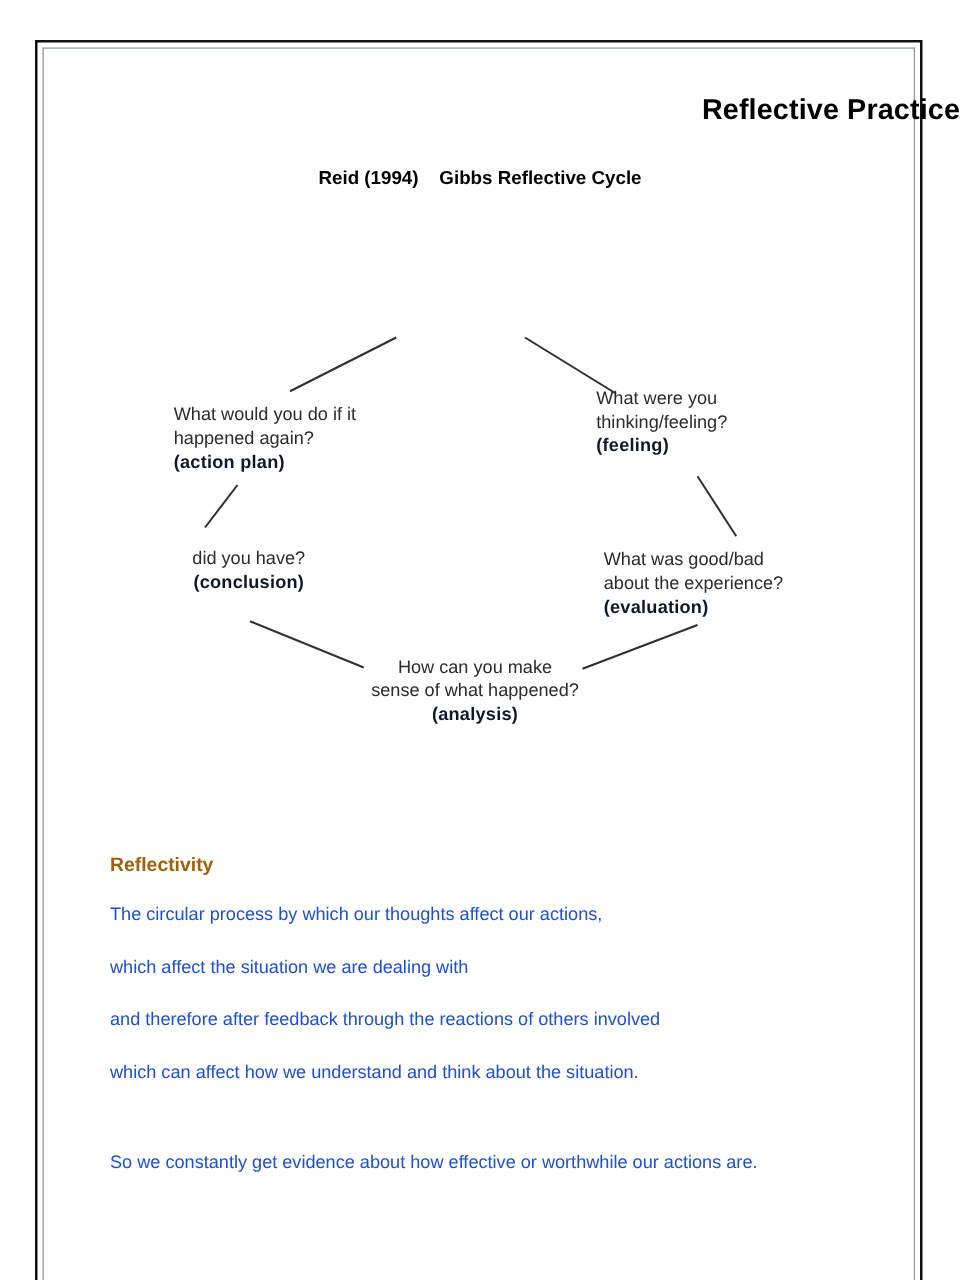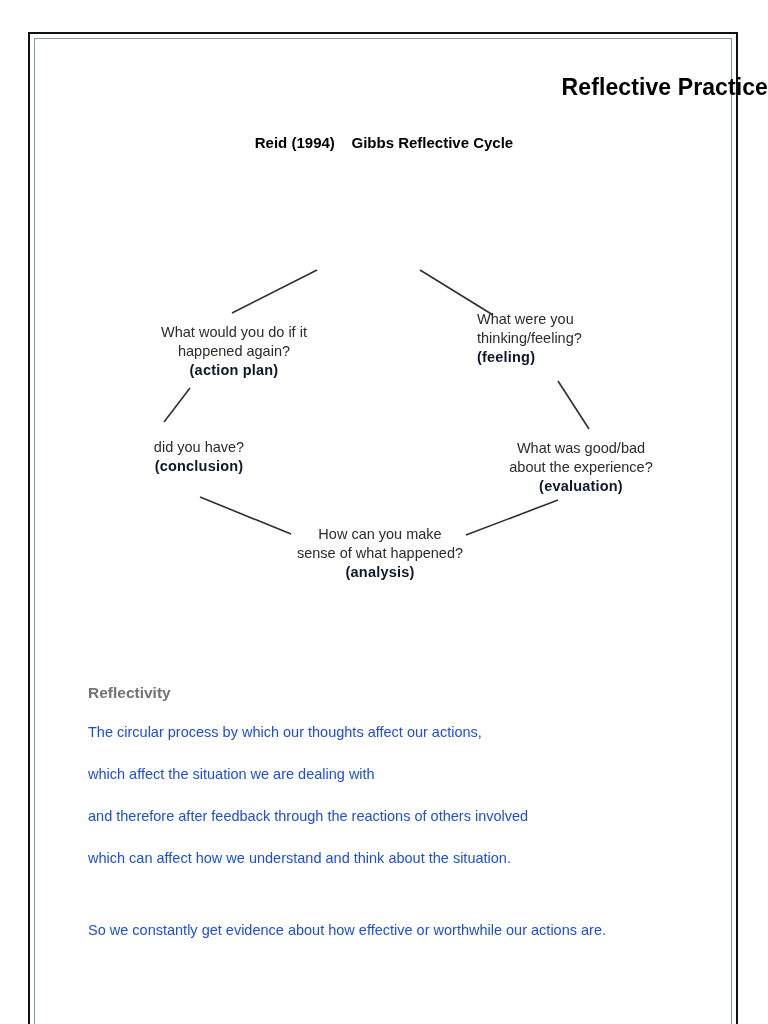--- a/index.html
+++ b/index.html
@@ -85,37 +85,37 @@
   }
   .node .q { display: block; }
   .node .stage {
     display: block;
     font-weight: bold;
     color: #0f172a;
     letter-spacing: 0.2px;
   }
 
   
-  .node-action-plan { left: 139px; top: 83px; text-align: center; width: 190px; }
+  .node-action-plan { left: 139px; top: 83px; width: 190px; }
   .node-feeling     { left: 477px; top: 70px; text-align: left; width: 190px; }
   .node-conclusion  { left: 103px; top: 198px; text-align: center; width: 192px; }
-  .node-evaluation  { left: 483px; top: 199px; text-align: center; width: 196px; }
+  .node-evaluation  { left: 483px; top: 199px; text-align: left; width: 196px; }
   .node-analysis    { left: 268px; top: 285px; text-align: center; width: 224px; }
 
   
   .reflectivity {
     position: absolute;
     left: 88px;
     top: 684px;
     width: 600px;
   }
   .reflectivity-heading {
     font-size: 15.5px;
     font-weight: bold;
-    color: #737373;
+    color: #a16207;
     margin: 0 0 22px 0;
   }
   .reflectivity-line {
     font-size: 14.5px;
     color: #1d4ed8;
     margin: 0 0 26px 0;
     white-space: nowrap;
   }
   .reflectivity-line.spacer-before { margin-top: 56px; }
 </style>

